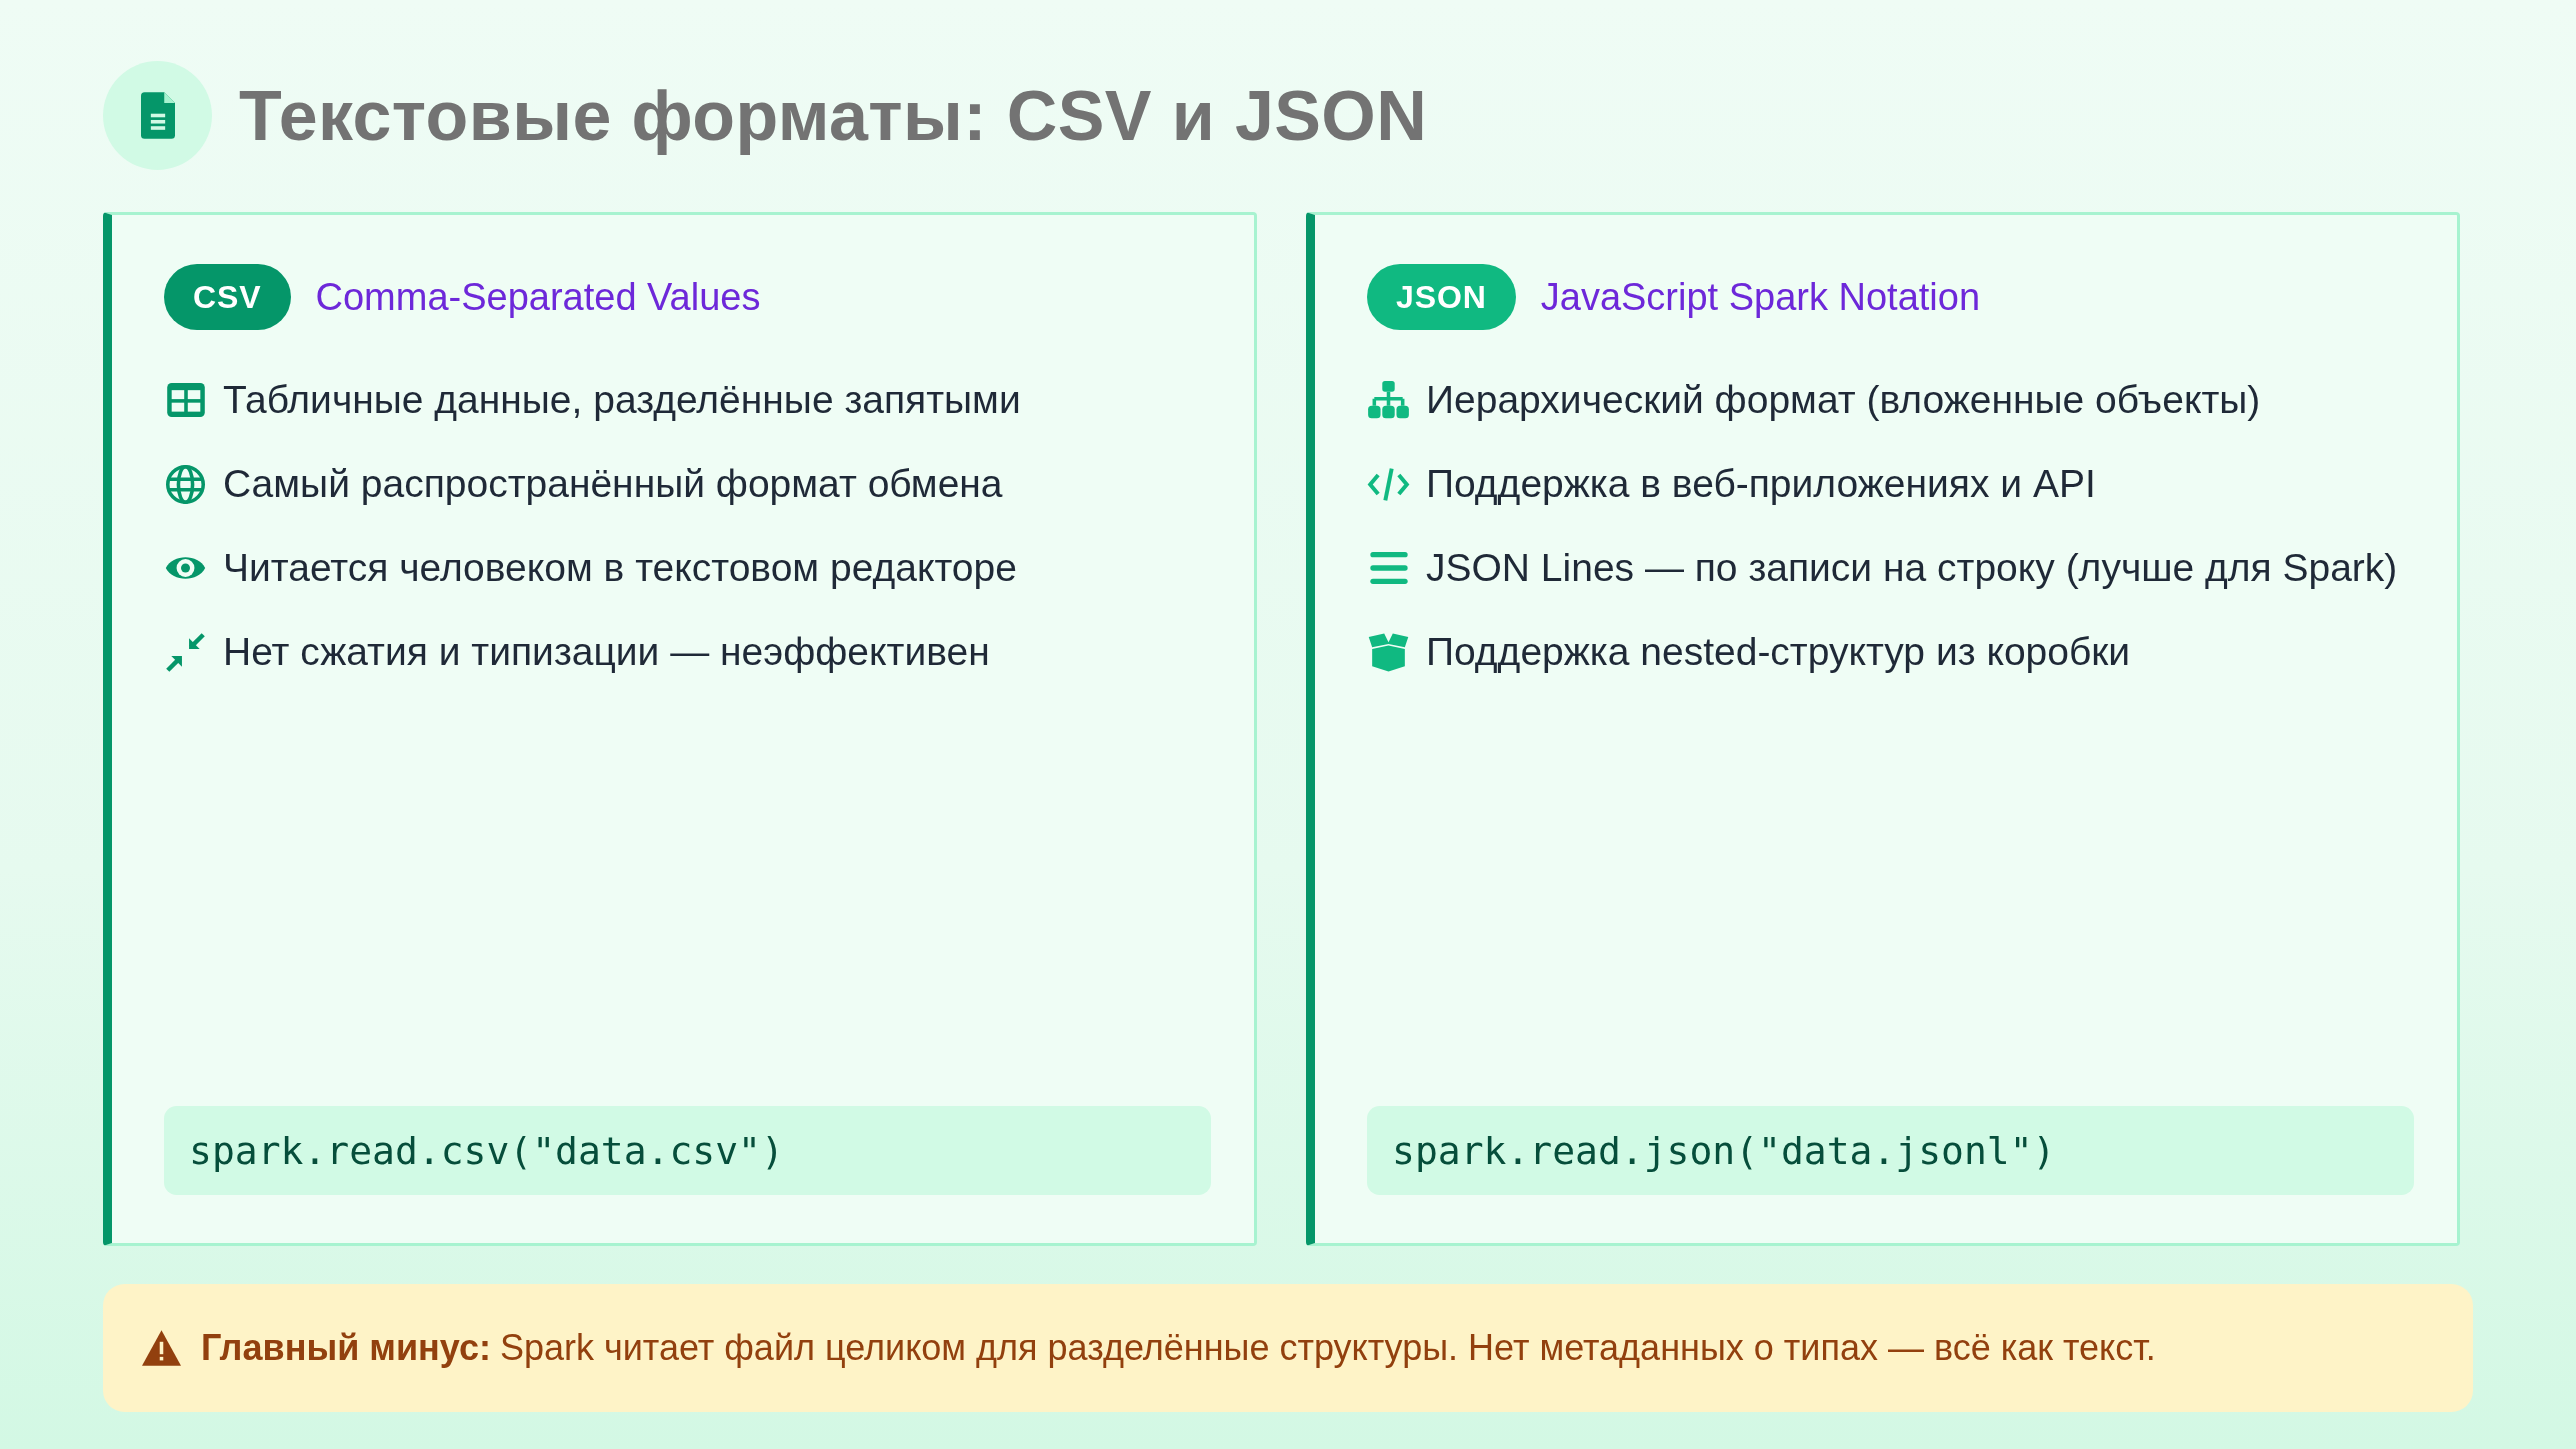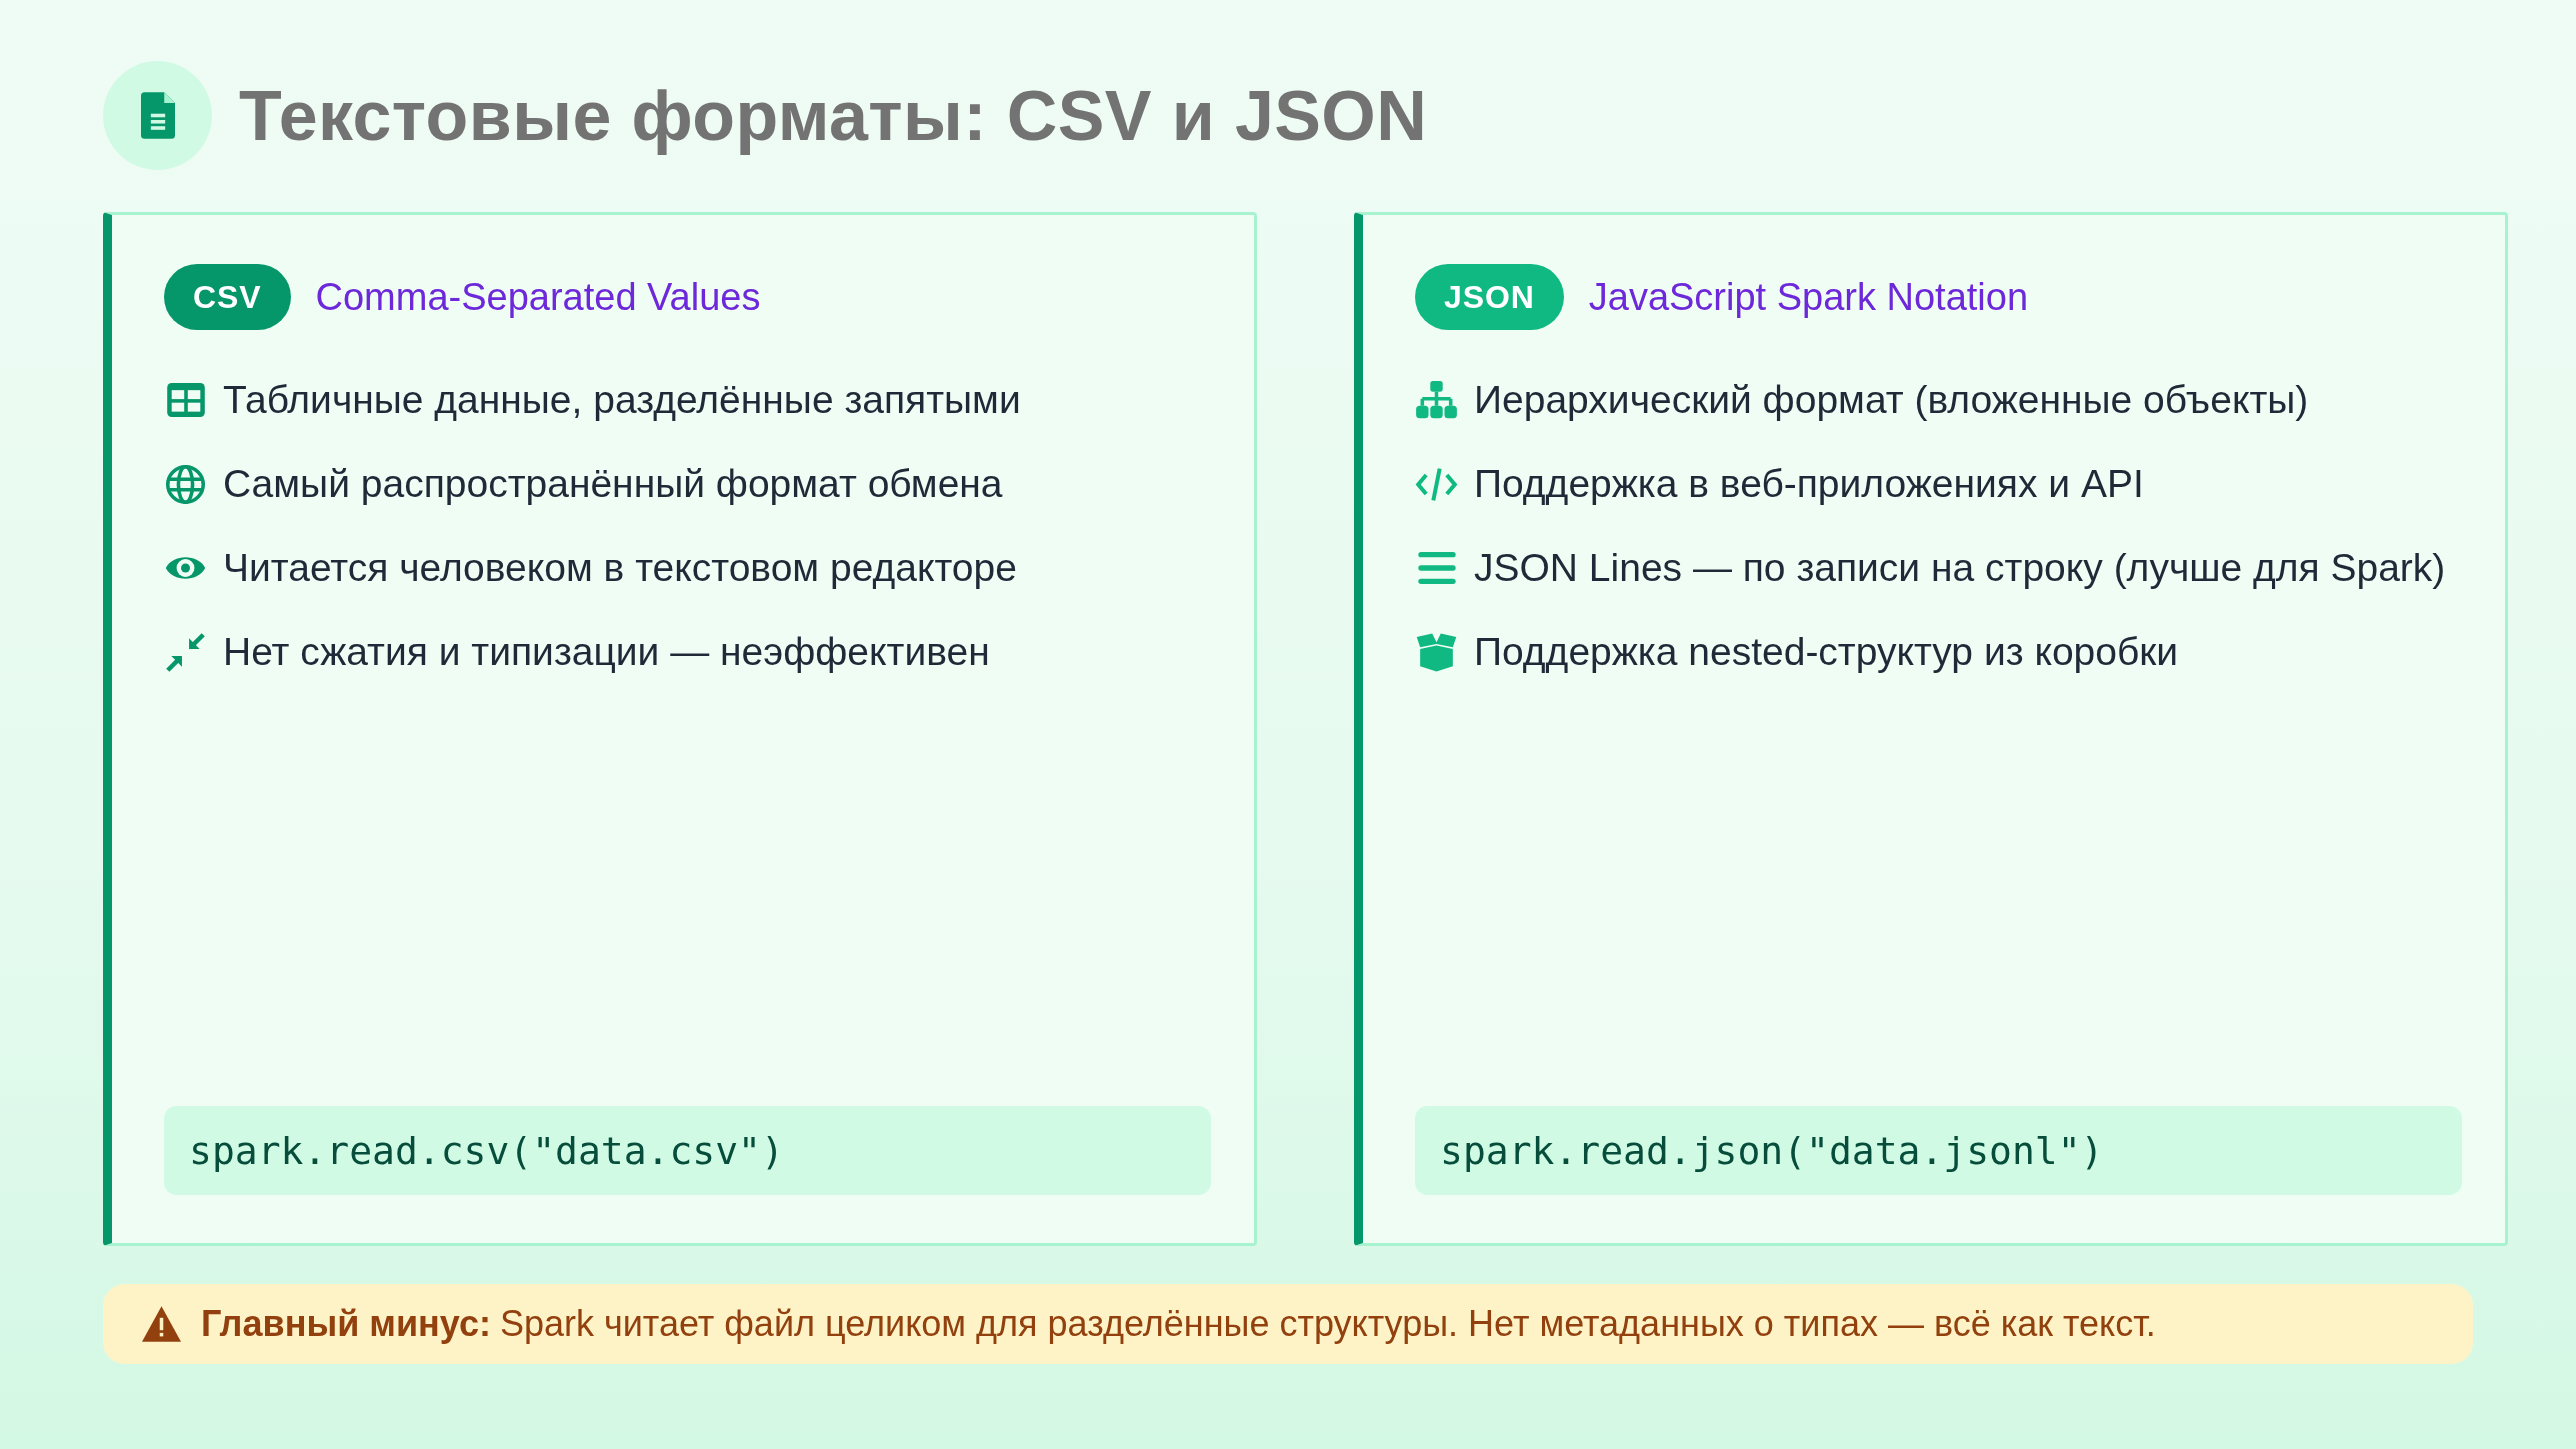--- a/index.html
+++ b/index.html
@@ -11,36 +11,36 @@
   }
   .title-row { position:absolute; left:103px; top:61px; height:109px; display:flex; align-items:center; }
   .title-circle { width:109px; height:109px; border-radius:50%; background:#d1fae5; display:flex; align-items:center; justify-content:center; }
   .title-text { margin-left:streight; font-size:70px; font-weight:bold; color:#737373; margin-left:27px; letter-spacing:0.4px; }
   .card {
     position:absolute; top:212px; width:1154px; height:1034px; box-sizing:border-box;
     background:#effdf5; border:3.6px solid #a7f3d0; border-left:9px solid #059669;
     border-radius:4px;
   }
   .card.left { left:103px; }
-  .card.right { left:1354px; }
+  .card.right { left:1306px; }
   .card-head { position:absolute; left:52px; top:49px; display:flex; align-items:center; }
   .badge { height:66px; padding:0 29px; border-radius:33px; color:#fff; font-weight:bold; font-size:32px; display:flex; align-items:center; letter-spacing:0.9px; }
   .badge.csv { background:#059669; }
   .badge.json { background:#10b981; }
   .subtitle { margin-left:25px; font-size:38px; color:#6d28d9; }
   .items { position:absolute; left:52px; top:143px;text-align:center; }
   .item { display:flex; align-items:center; height:84px; font-size:39px; color:#1f2937; }
   .item .ic { width:43px; height:43px; display:flex; align-items:center; justify-content:center; margin-right:16px; }
   .code {
     position:absolute; left:52px; bottom:48px; width:1047px; height:89px; box-sizing:border-box;
     background:#d1fae5; border-radius:12.5px; padding-left:25px; display:flex; align-items:center;
     font-family:"DejaVu Sans Mono", "Liberation Mono", monospace; font-size:38px; color:#064e3b;
   }
   .warn {
-    position:absolute; left:103px; top:1284px; width:2370px; height:80px; box-sizing:border-box;
+    position:absolute; left:103px; top:1284px; width:2370px; height:128px; box-sizing:border-box;
     background:#fef3c7; border-radius:21.5px; display:flex; align-items:center; padding-left:39px;
     font-size:36px; color:#92400e;
   }
   .warn .wi { width:41px; height:41px; margin-right:18px; display:flex; align-items:center; }
   .warn b { margin-right:9px; }
 </style>
 </head>
 <body>
 
 <div class="title-row">

